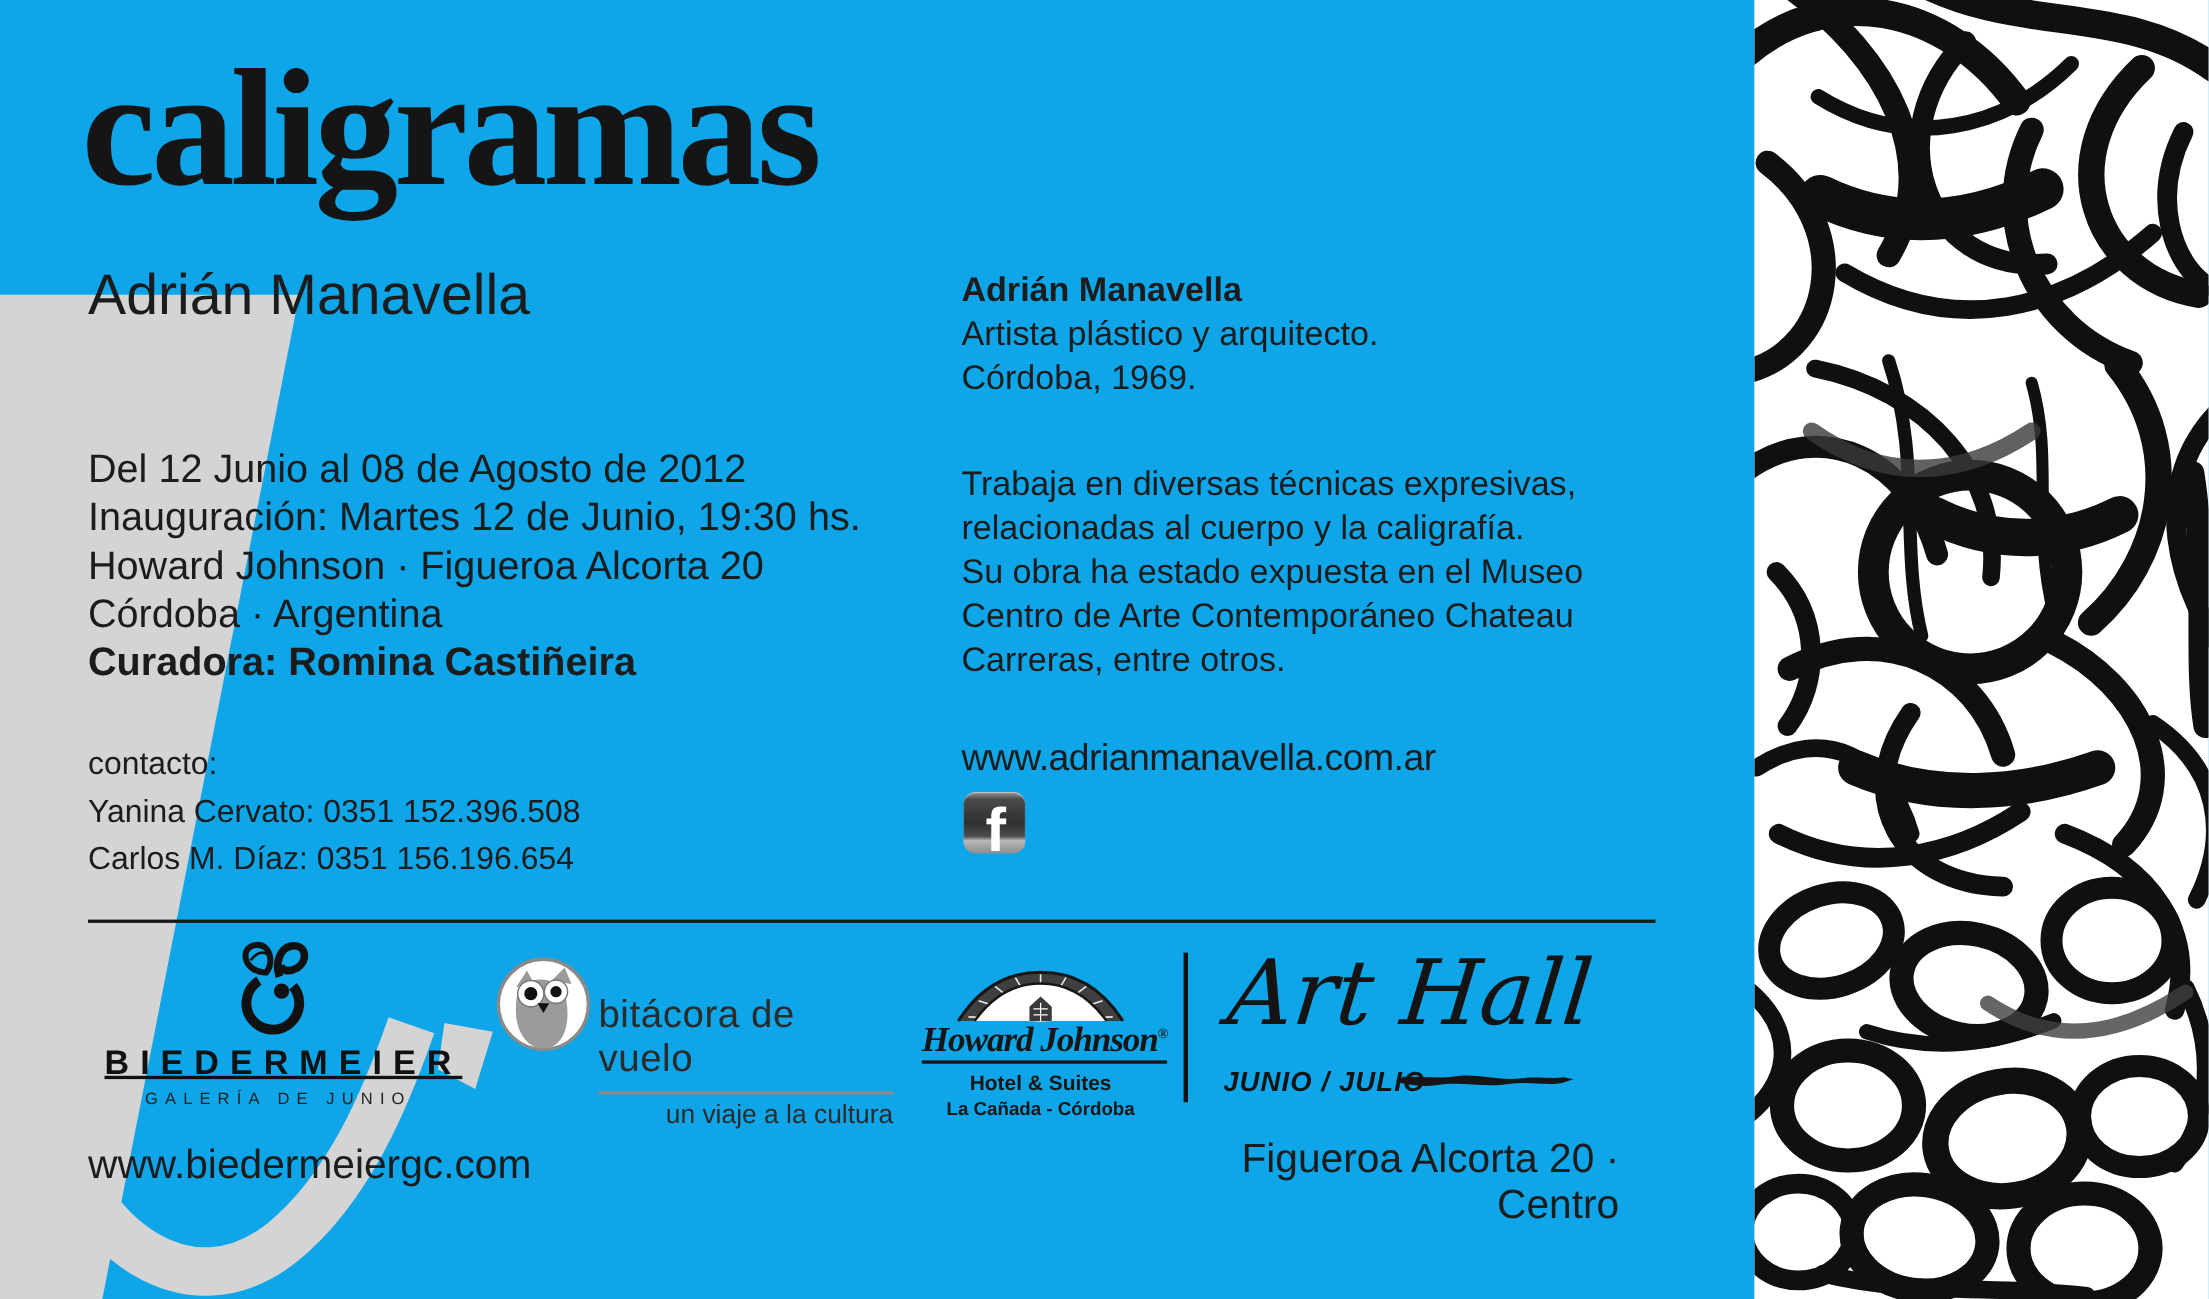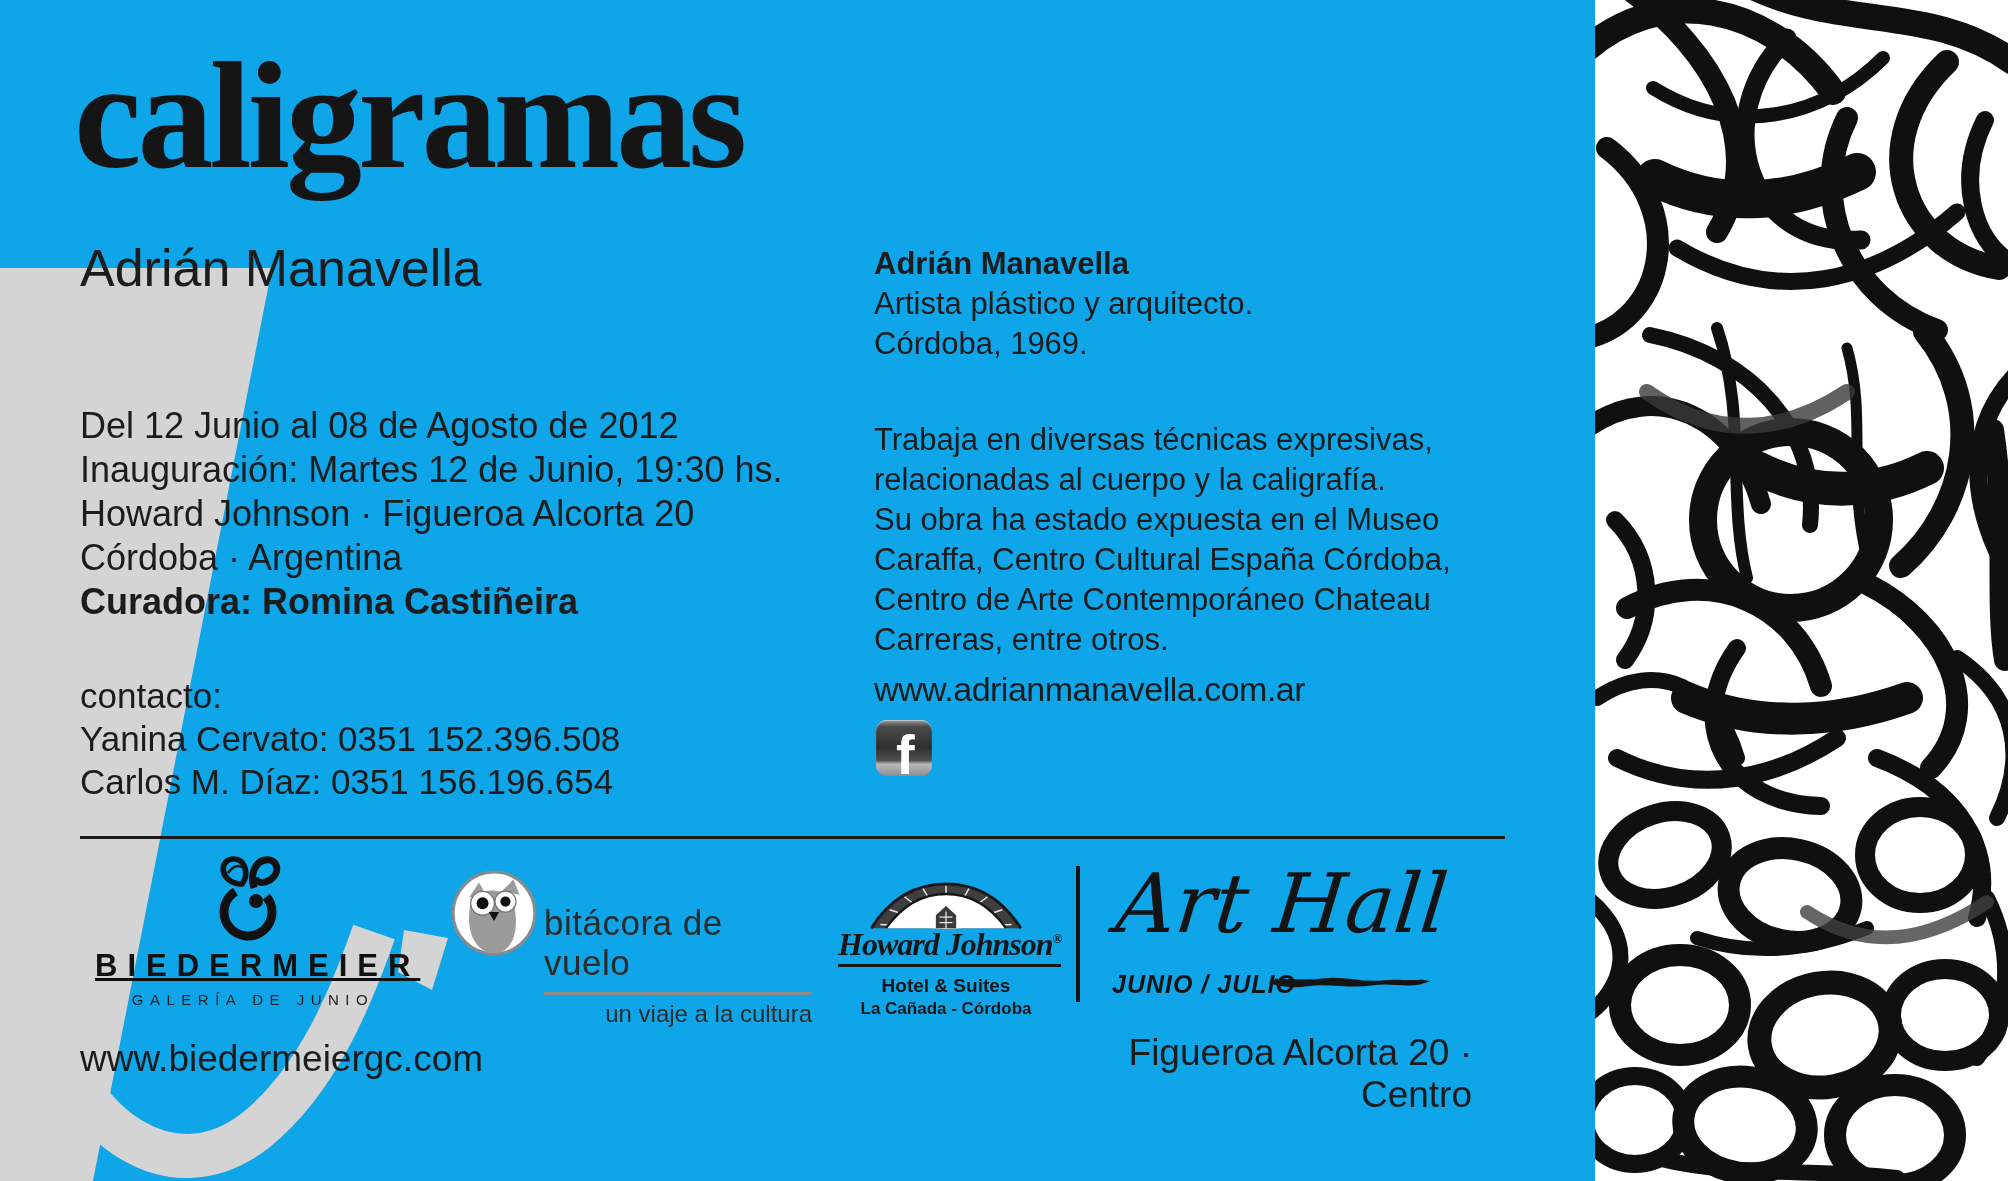--- a/index.html
+++ b/index.html
@@ -8,21 +8,21 @@
   .abs{position:absolute;}
   
   .watermark{left:0;top:0;width:1600px;height:1181px;pointer-events:none;}
   
   .title{left:74px;top:40px;font-family:"Liberation Serif",serif;font-weight:700;
          font-size:152px;letter-spacing:-4px;line-height:1;color:#151515;}
   .artist{left:80px;top:240px;font-size:52px;line-height:1.1;color:#1c1c1c;}
   .details{left:80px;top:364px;font-size:36px;line-height:44px;margin-top:40px;}
   .details .ln{display:block;}
   .curator{font-weight:700;}
-  .contact{left:80px;top:674px;font-size:35px;line-height:43px;}
+  .contact{left:80px;top:674px;font-size:29px;line-height:43px;}
   .contact .ln{display:block;}
   
   .bio1{left:874px;top:244px;font-size:31px;line-height:40px;}
   .bio1 .bio-name{font-weight:700;display:block;}
   .bio2{left:874px;top:420px;font-size:31px;line-height:40px;}
   .bio2 .ln, .bio1 .ln{display:block;}
   .site1{left:874px;top:670px;font-size:34px;letter-spacing:-0.5px;}
   .fb{left:876px;top:720px;width:56px;height:56px;border-radius:11px;
       background:linear-gradient(180deg,#9a9a9a 0%,#4a4a4a 12%,#2f2f2f 50%,#4e4e4e 72%,#b9b9b9 79%,#8d8d8d 100%);
       box-shadow:inset 0 1px 1px rgba(255,255,255,.5);overflow:hidden;}
@@ -91,21 +91,20 @@
 
   <div class="abs bio1">
     <span class="bio-name">Adrián Manavella</span>
     <span class="ln">Artista plástico y arquitecto.</span>
     <span class="ln">Córdoba, 1969.</span>
   </div>
   <div class="abs bio2">
     <span class="ln">Trabaja en diversas técnicas expresivas,</span>
     <span class="ln">relacionadas al cuerpo y la caligrafía.</span>
     <span class="ln">Su obra ha estado expuesta en el Museo</span>
-    <span class="ln">Caraffa, Centro Cultural España Córdoba,</span>
     <span class="ln">Centro de Arte Contemporáneo Chateau</span>
     <span class="ln">Carreras, entre otros.</span>
   </div>
   <div class="abs site1">www.adrianmanavella.com.ar</div>
   <div class="abs fb">
     <span>f</span>
   </div>
 
   <div class="abs divider"></div>
 

